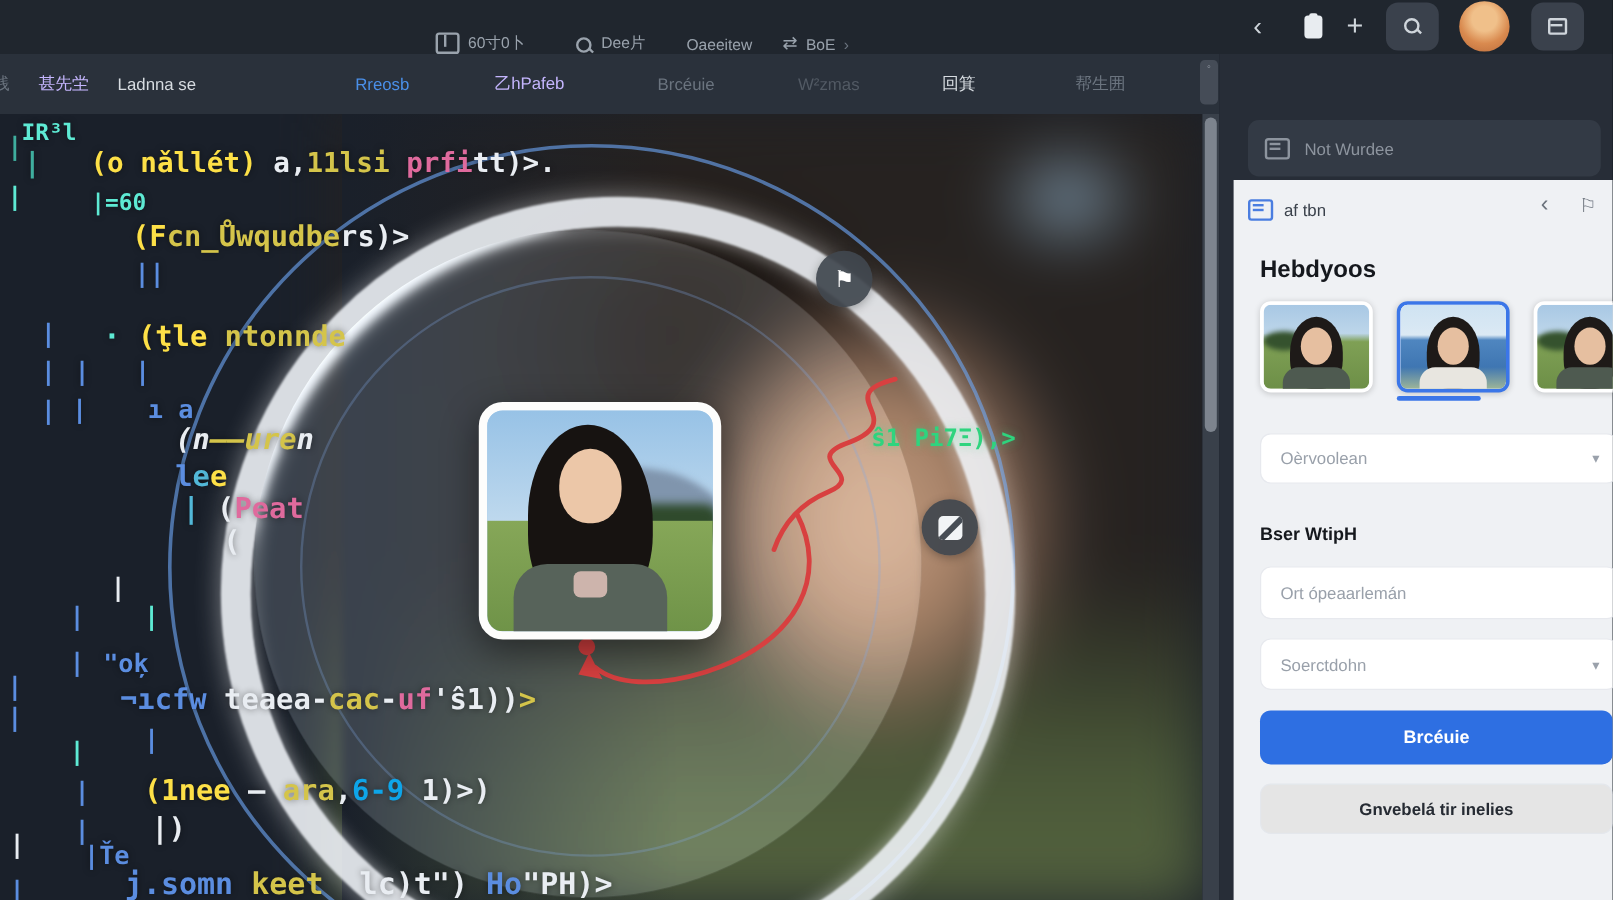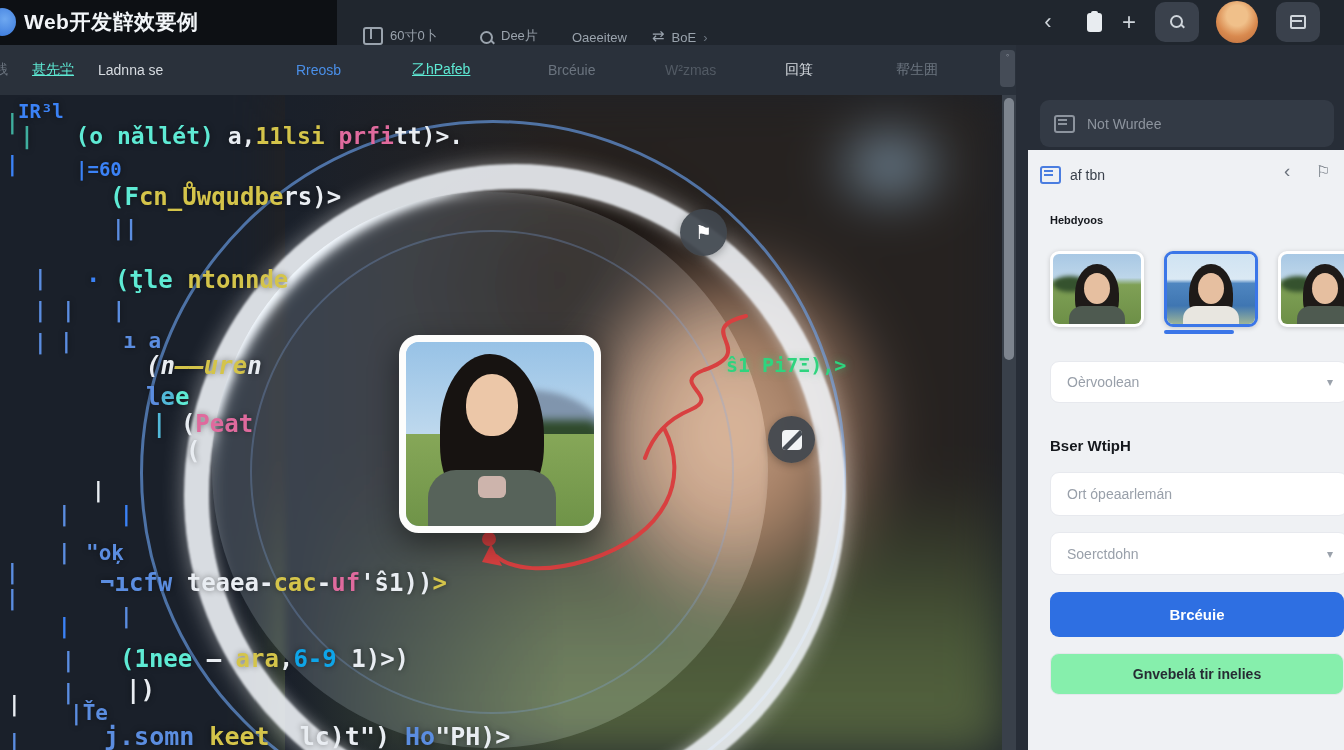--- a/index.html
+++ b/index.html
@@ -32,21 +32,21 @@
   .i-grid::before{content:"";position:absolute;inset:0;border:2px solid currentColor;border-radius:2px;}
   .i-grid::after{content:"";position:absolute;left:2px;top:5px;width:10px;height:2px;background:currentColor;box-shadow:4px -4px 0 -1px currentColor;}
   .i-lines{width:17px;height:14px;border:2px solid currentColor;border-radius:3px;position:relative;display:inline-block;}
   .i-lines::after{content:"";position:absolute;left:2px;top:2px;width:9px;height:2px;background:currentColor;box-shadow:0 4px 0 currentColor;}
 
   
   .tabbar{position:absolute;left:0;top:45px;width:1016px;height:50px;background:#2a313b;}
   .tab{position:absolute;top:0;height:50px;display:flex;align-items:center;font-size:14px;cursor:pointer;white-space:nowrap;}
   .tab.active{color:#4a8fe8;font-weight:normal;}
   .tab.bright{color:#d7dce1;}
-  .tab.normal{color:#5eead4;text-decoration:underline;}
+  .tab.normal{color:#c4b5fd;}
   .tab.dim{color:#6b747f;}
   .tab.dimmer{color:#525a64;}
   .tab-underline{position:absolute;left:268px;top:88px;width:104px;height:4px;border-radius:2px;background:#3f7ed6;}
 
   
   .editor{position:absolute;left:0;top:95px;width:1002px;height:655px;background:#1a202a;overflow:hidden;}
   .bg-photo{position:absolute;left:285px;top:-10px;width:720px;height:670px;filter:blur(26px) saturate(.9);
     background:
       radial-gradient(closest-side at 84% 12%,#8fb3d0 0%,rgba(143,179,208,0) 55%),
       radial-gradient(closest-side at 62% 52%,#c59a79 0%,#a97f63 30%,rgba(169,127,99,0) 62%),
@@ -59,22 +59,22 @@
   .ring-outer{left:140px;top:25px;width:700px;height:700px;border:3px solid rgba(100,150,220,.7);}
   .ring-white{left:184px;top:69px;width:612px;height:612px;border:25px solid rgba(242,246,250,.88);
               box-shadow:0 0 22px rgba(255,255,255,.45), inset 0 0 14px rgba(255,255,255,.5);filter:blur(1px);}
   .lens-core{left:212px;top:97px;width:556px;height:556px;background:rgba(205,215,224,.16);
              backdrop-filter:blur(4px) brightness(1.18);}
   .ring-inner{left:250px;top:135px;width:480px;height:480px;border:2px solid rgba(130,170,230,.28);}
 
   .code-line{position:absolute;font-family:"DejaVu Sans Mono",monospace;font-weight:bold;white-space:pre;
              text-shadow:0 0 6px rgba(0,0,0,.45);}
   .pipe{position:absolute;font-family:"DejaVu Sans Mono",monospace;font-weight:bold;font-size:21px;}
-  .c-g{color:#5eead4;} .c-y{color:#d4c44a;} .c-p{color:#df6a9d;} .c-m{color:#0ea5e9;}
-  .c-b{color:#5b8de0;} .c-c{color:#52b8d8;} .c-t{color:#3fae9e;} .c-w{color:#e9edf2;} .c-gr{color:#3b82f6;}
+  .c-g{color:#fde047;} .c-y{color:#d4c44a;} .c-p{color:#df6a9d;} .c-m{color:#0ea5e9;}
+  .c-b{color:#5b8de0;} .c-c{color:#52b8d8;} .c-t{color:#3fae9e;} .c-w{color:#e9edf2;} .c-gr{color:#5eead4;}
 
   .float-text{position:absolute;left:726px;top:258px;font-family:"DejaVu Sans Mono",monospace;font-weight:bold;
               font-size:20px;color:#2ed47e;text-shadow:0 0 8px rgba(46,212,126,.5);white-space:pre;}
 
   .pill{position:absolute;left:872px;top:13px;width:108px;height:38px;border-radius:19px;background:#3b82f6;
         display:flex;align-items:center;justify-content:center;gap:8px;color:#fff;font-size:15px;cursor:pointer;
         box-shadow:0 2px 8px rgba(0,0,0,.35);}
   .fab{position:absolute;width:47px;height:47px;border-radius:50%;background:rgba(64,70,78,.92);
        display:flex;align-items:center;justify-content:center;color:#fff;font-size:19px;cursor:pointer;
        box-shadow:0 2px 8px rgba(0,0,0,.3);}
@@ -113,21 +113,21 @@
   .crumb-icon::after{content:"";position:absolute;left:2px;top:2px;width:9px;height:2px;background:#4a7de0;box-shadow:0 4px 0 #4a7de0;}
   .crumb-label{font-size:14px;color:#3a414b;}
   .crumb-back{position:absolute;left:1284px;top:160px;font-size:19px;color:#6b727c;cursor:pointer;}
   .crumb-flag{position:absolute;left:1316px;top:162px;font-size:16px;color:#6b727c;cursor:pointer;}
   .sec-h{position:absolute;left:1050px;color:#15181d;font-weight:bold;}
   .field{position:absolute;left:1050px;width:298px;background:#fff;border:1px solid #e7e9ee;border-radius:9px;
          box-sizing:border-box;display:flex;align-items:center;padding:0 16px;color:#99a0aa;font-size:14px;cursor:pointer;}
   .field .chev{position:absolute;right:14px;color:#9aa1ab;font-size:12px;}
   .btn-primary{position:absolute;left:1050px;top:592px;width:294px;height:45px;border-radius:9px;background:#2e6fe2;
                display:flex;align-items:center;justify-content:center;color:#fff;font-size:15px;font-weight:bold;cursor:pointer;}
-  .btn-secondary{position:absolute;left:1050px;top:653px;width:294px;height:42px;border-radius:9px;background:#86efac;
+  .btn-secondary{position:absolute;left:1050px;top:653px;width:294px;height:42px;border-radius:9px;background:#e5e5e5;
                  border:1px solid #e4e7ec;box-sizing:border-box;display:flex;align-items:center;justify-content:center;
                  color:#262b33;font-size:14px;font-weight:bold;cursor:pointer;}
 
   
   .thumb{position:absolute;top:251px;width:94px;height:76px;border-radius:9px;overflow:hidden;background:#fff;
          border:3px solid #fff;box-sizing:border-box;box-shadow:0 1px 5px rgba(0,0,0,.18);cursor:pointer;}
   .thumb.sel{border-color:#3b76e8;}
   .sel-bar{position:absolute;left:1164px;top:330px;width:70px;height:4px;border-radius:2px;background:#3b76e8;}
   .t-bg{position:absolute;inset:0;}
   .t-grass{background:linear-gradient(#a8c8e4 0%,#bdd6ea 34%,#7fa055 44%,#6d8f47 100%);}
@@ -139,24 +139,20 @@
   .t-shirt.white{background:#e8e6e0;}
 
   svg.overlay{position:absolute;left:0;top:0;pointer-events:none;}
 </style>
 </head>
 <body>
 
 <div class="stage">
 
   <header class="topbar">
-    <div class="topbar-left">
-      <span class="logo"></span>
-      <span class="app-title">Web开发辥效要例</span>
-    </div>
     <nav id="topnav">
         <div class="nav-item" style="left: 363px;">
           <span class="i-book"></span>
           <span>60寸0卜</span>
         </div>
         <div class="nav-item" style="left: 480px;">
           <span class="i-search"></span>
           <span>Dee片</span>
         </div>
         <div class="nav-item" style="left: 572px;">
@@ -284,21 +280,21 @@
 
     <div class="panel"></div>
 
     <div class="crumb-row">
       <span class="crumb-icon"></span>
       <span class="crumb-label">af tbn</span>
     </div>
     <div class="crumb-back">‹</div>
     <div class="crumb-flag">⚐</div>
 
-    <div class="sec-h" style="top:214px;font-size:11px;">Hebdyoos</div>
+    <div class="sec-h" style="top:214px;font-size:20px;">Hebdyoos</div>
     <div id="thumbs">
         <div class="thumb" style="left: 1050px;">
           <div class="t-bg t-grass"></div>
           <div class="t-tree"></div>
           <div class="t-hair"></div>
           <div class="t-face"></div>
           <div class="t-shirt"></div>
         </div>
         <div class="thumb sel" style="left: 1164px;">
           <div class="t-bg t-water"></div>

